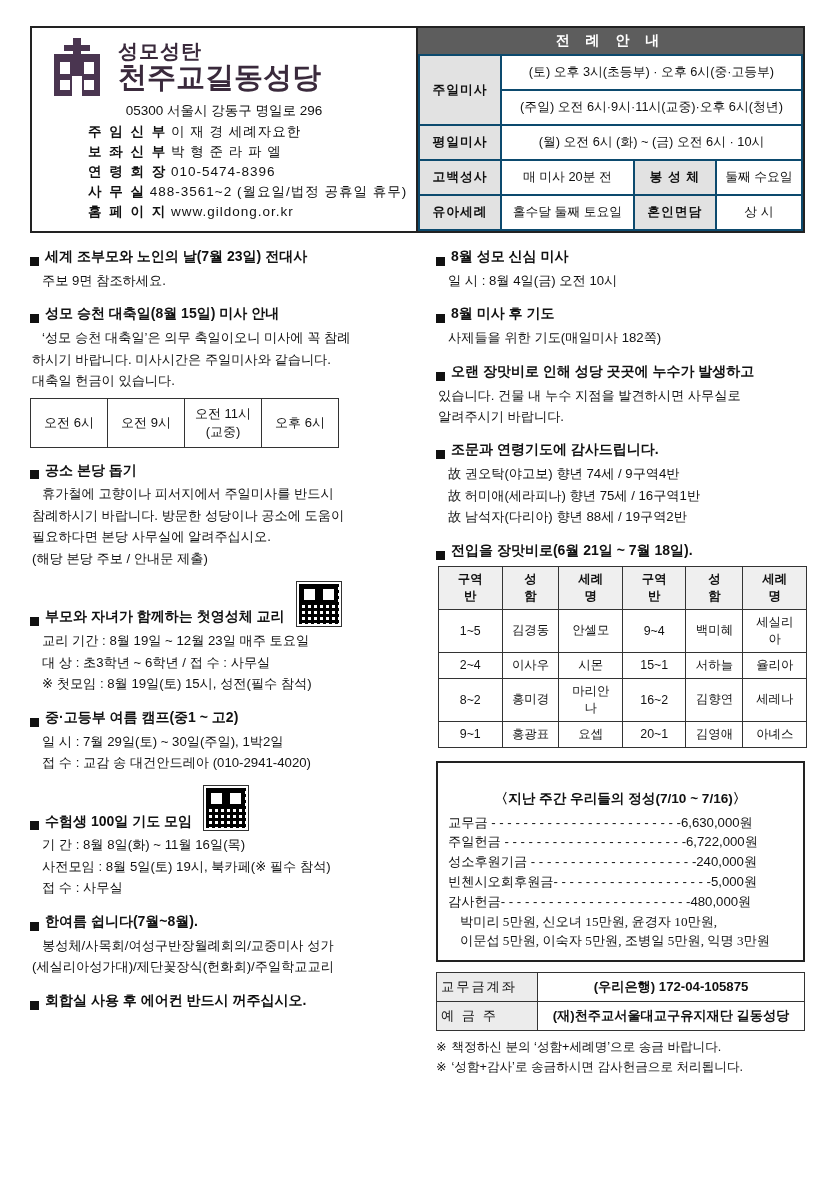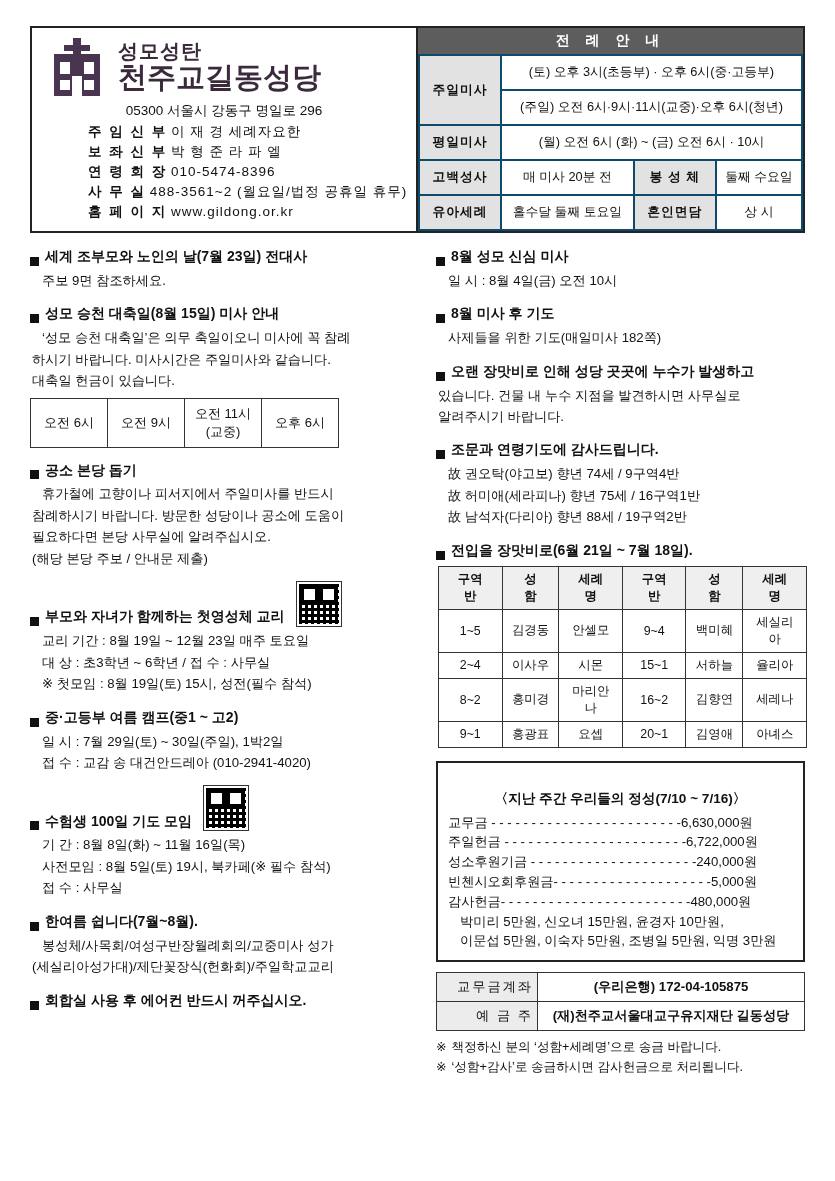--- a/index.html
+++ b/index.html
@@ -53,26 +53,26 @@
         #fff;
       border:2px solid #fff;box-shadow:0 0 0 1px #333;position:relative;overflow:hidden;}
   .qr:before,.qr:after{content:"";position:absolute;width:11px;height:11px;border:3px solid #000;background:#fff;}
   .qr:before{top:2px;left:2px;}
   .qr:after{top:2px;right:2px;}
 
   
   .dbox{border:2px solid #222;padding:7px 10px 9px 10px;margin-top:4px;}
   .dbox .dt{text-align:center;font-size:13.6px;font-weight:bold;margin-bottom:5px;margin-top:20px;}
   .dbox .dl{font-size:13.2px;line-height:1.5;white-space:nowrap;}
-  .dbox .dnote{font-size:13.2px;line-height:1.5;margin-left:12px;}
+  .dbox .dnote{font-size:13.2px;line-height:1.5;margin-left:12px;font-family:Liberation Serif, serif;}
 
   
   table.acct{border-collapse:collapse;width:100%;font-size:13.2px;margin-top:10px;}
   table.acct td{border:1px solid #333;padding:5px 4px;}
-  table.acct td.k{background:#ececec;text-align:right;width:92px;letter-spacing:2px;}
+  table.acct td.k{background:#ececec;text-align:left;width:92px;letter-spacing:2px;}
   table.acct td.v{text-align:center;font-weight:bold;}
   .foot{font-size:12.6px;line-height:1.6;margin-top:6px;}
   .foot div{display:flex;gap:5px;}
   .star{flex:0 0 auto;}
 </style>
 </head>
 <body>
 
 <div class="page">
 

